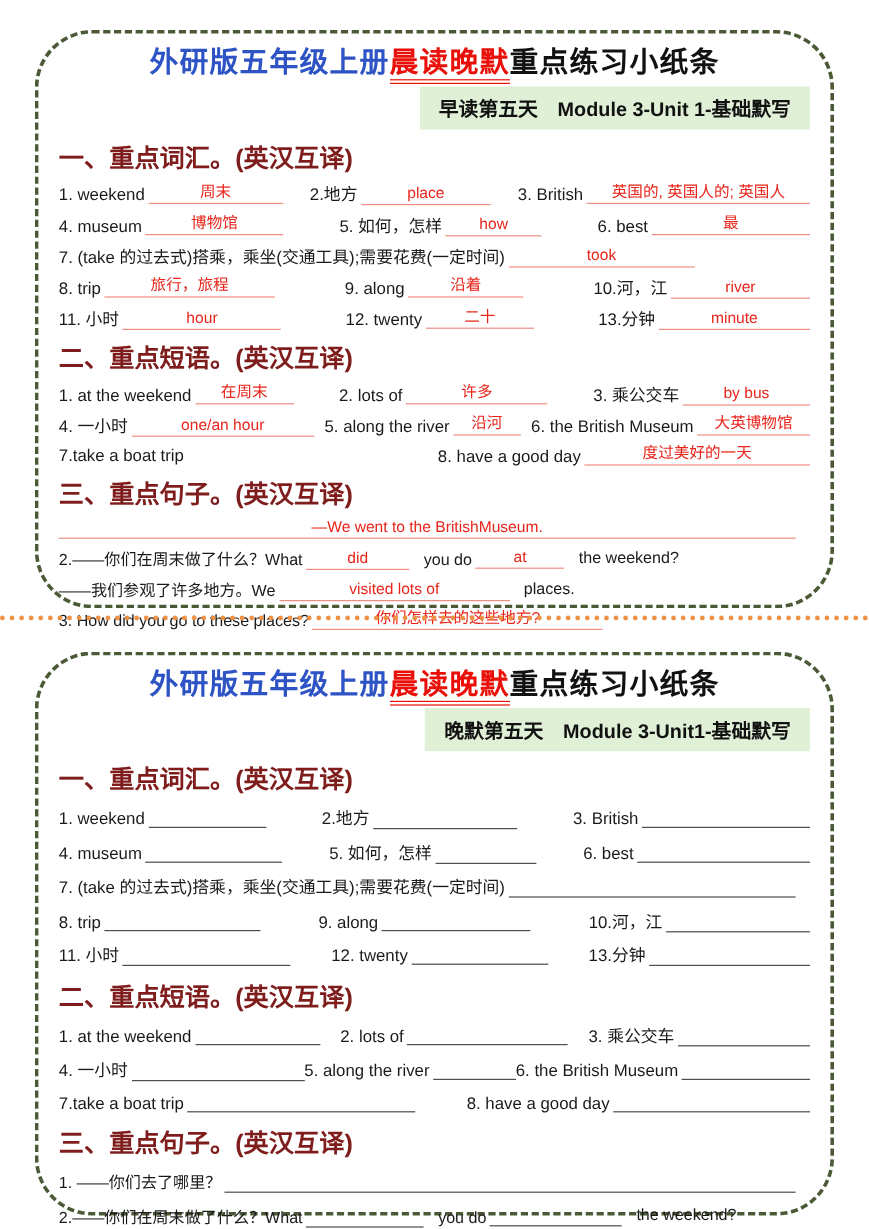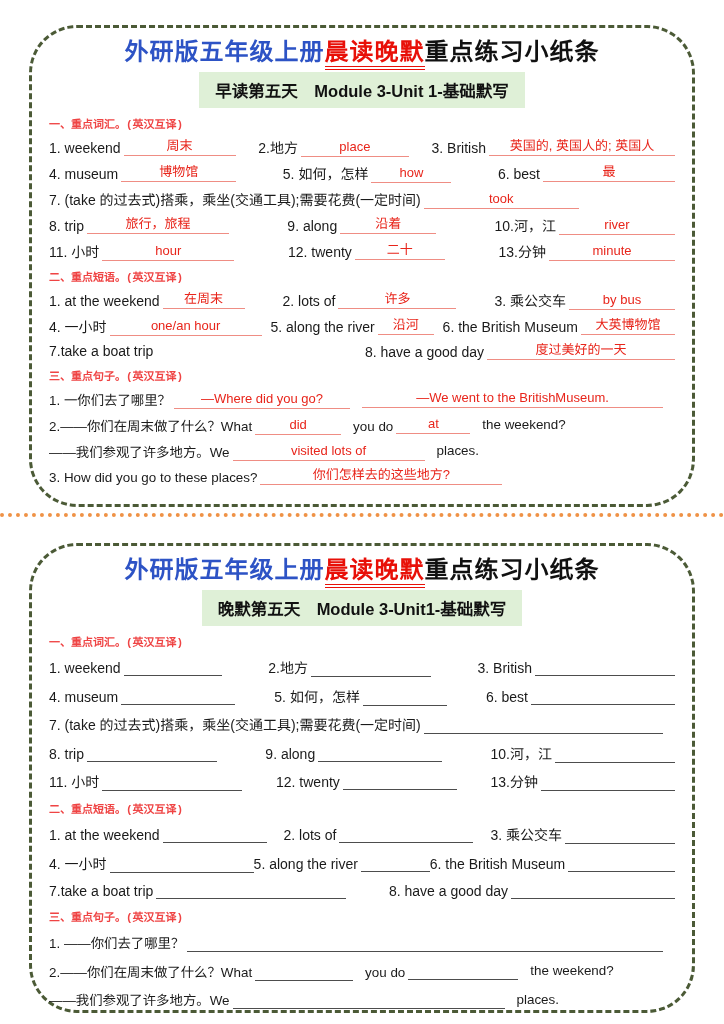--- a/index.html
+++ b/index.html
@@ -17,26 +17,26 @@
   .card2{top:543px;height:470px;}
   .cutline{position:absolute;top:513px;left:0;width:724px;height:0;
     border-top:4px dotted #ef9246;}
   .title{
     text-align:center;font-family:"DejaVu Serif","Liberation Serif",serif;
     font-weight:bold;font-size:24px;line-height:1.2;letter-spacing:1px;white-space:nowrap;
   }
   .t-blue{color:#2d53c5;}
   .t-red{color:#e81008;border-bottom:4px double #e81008;padding-bottom:0px;}
   .t-black{color:#111;}
-  .subwrap{text-align:center;margin:5px 0 7px;}
+  .subwrap{text-align:right;margin:5px 0 7px;}
   .subtitle{
     display:inline-block;background:#dff0d7;color:#111;font-weight:bold;
     font-size:16.5px;padding:6px 16px;
   }
-  .heading{color:#ef4444;font-weight:bold;font-size:11px;margin:7px 0 2px;font-family:Liberation Mono, monospace;}
+  .heading{color:#7f1d1d;font-weight:bold;font-size:21px;margin:7px 0 2px;}
   .row{
     display:flex;align-items:center;justify-content:space-between;
     font-size:14px;white-space:nowrap;margin:6px 0;
   }
   .card2 .row{margin:8.5px 0;}
   .row.flow{justify-content:flex-start;}
   .flow .item{margin-right:12px;}
   .item{display:flex;align-items:flex-end;min-width:0;}
   .item.g{flex:1;}
   .item.g .blank{flex:1;width:auto;}
@@ -165,24 +165,20 @@
           <span class="lbl">8. have a good day</span>
           <span class="blank" style="width:188px">度过美好的一天</span>
         </span>
     </div>
   </div>
 
   <div class="sec sec3">
     <div class="heading">三、重点句子。(英汉互译)</div>
     <div class="row flow">
       <span class="item g">
-          <span class="lbl">1. 一你们去了哪里？</span>
-          <span class="blank">—Where did you go?</span>
-        </span>
-      <span class="item g">
           <span class="blank">—We went to the BritishMuseum.</span>
         </span>
     </div>
     <div class="row flow">
       <span class="item">
           <span class="lbl">2.——你们在周末做了什么？What</span>
           <span class="blank" style="width:86px">did</span>
         </span>
       <span class="item">
           <span class="lbl">you  do</span>

